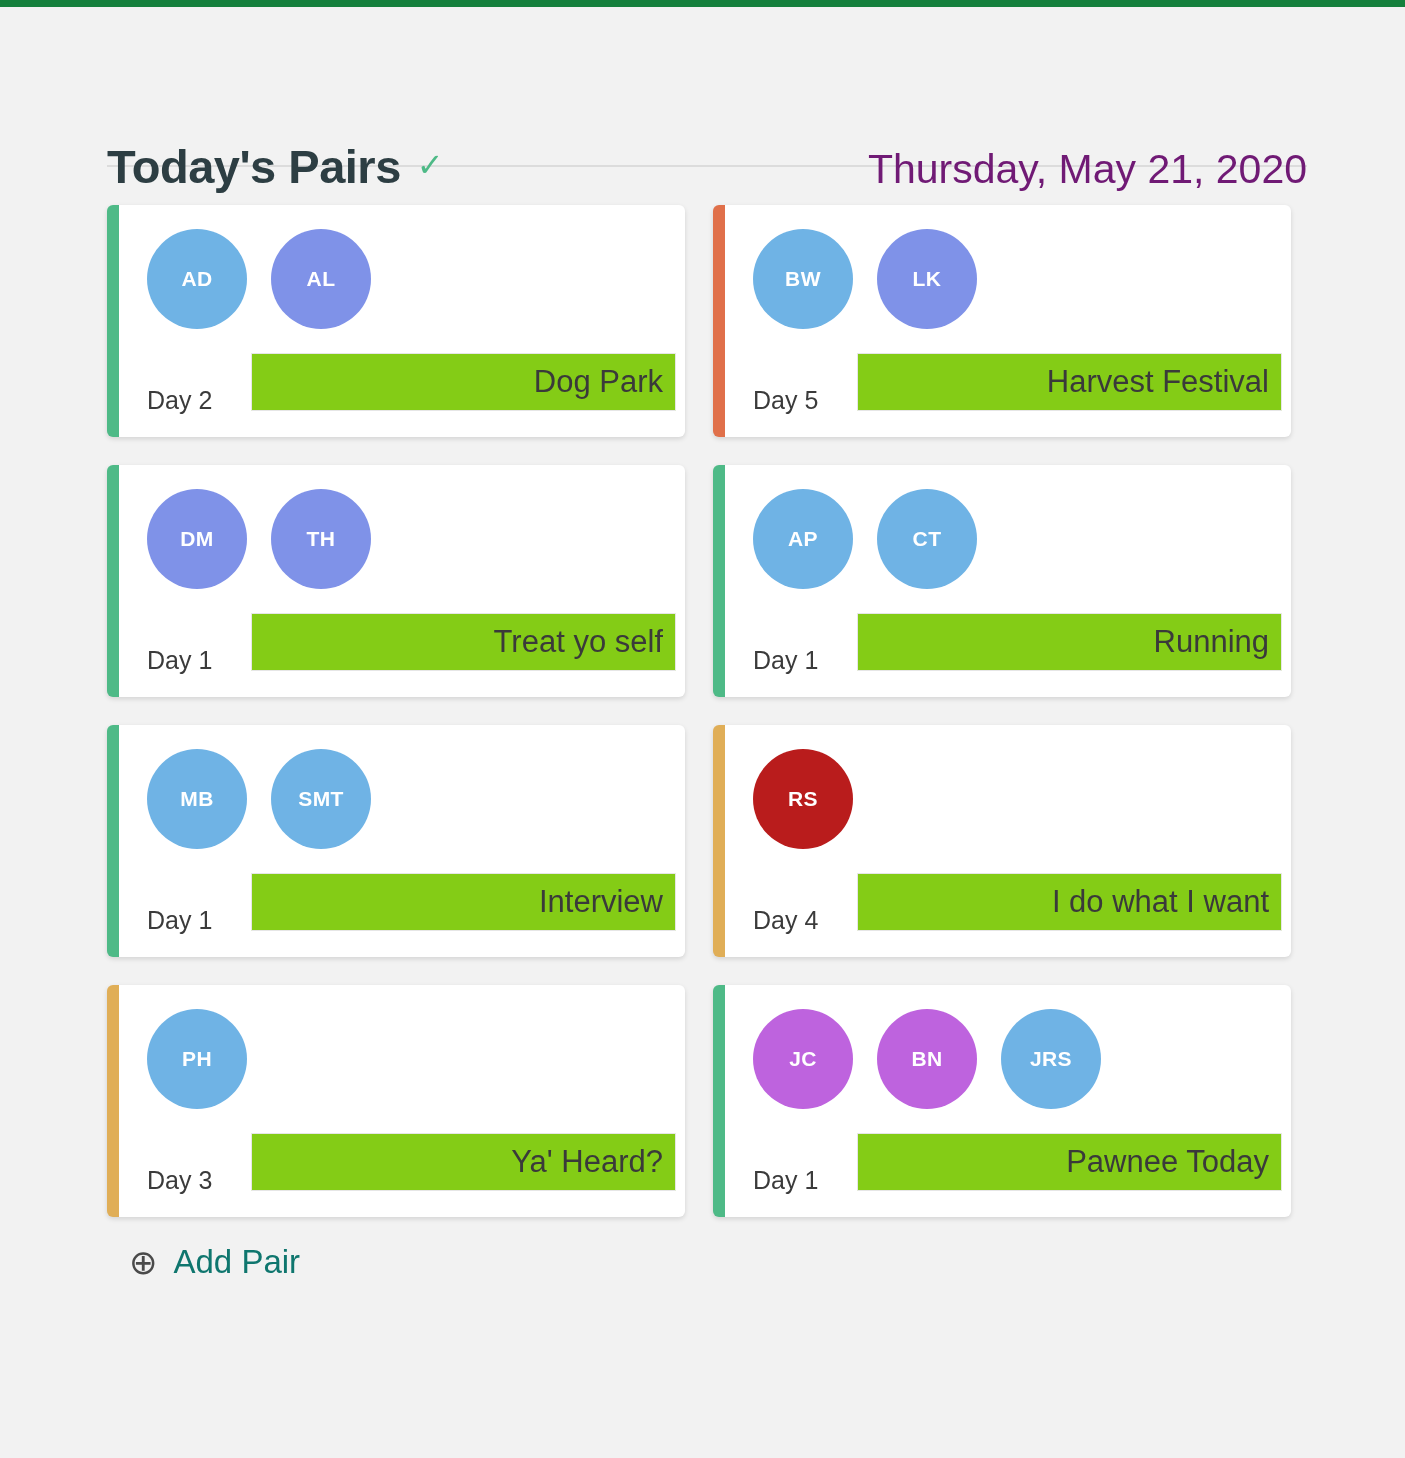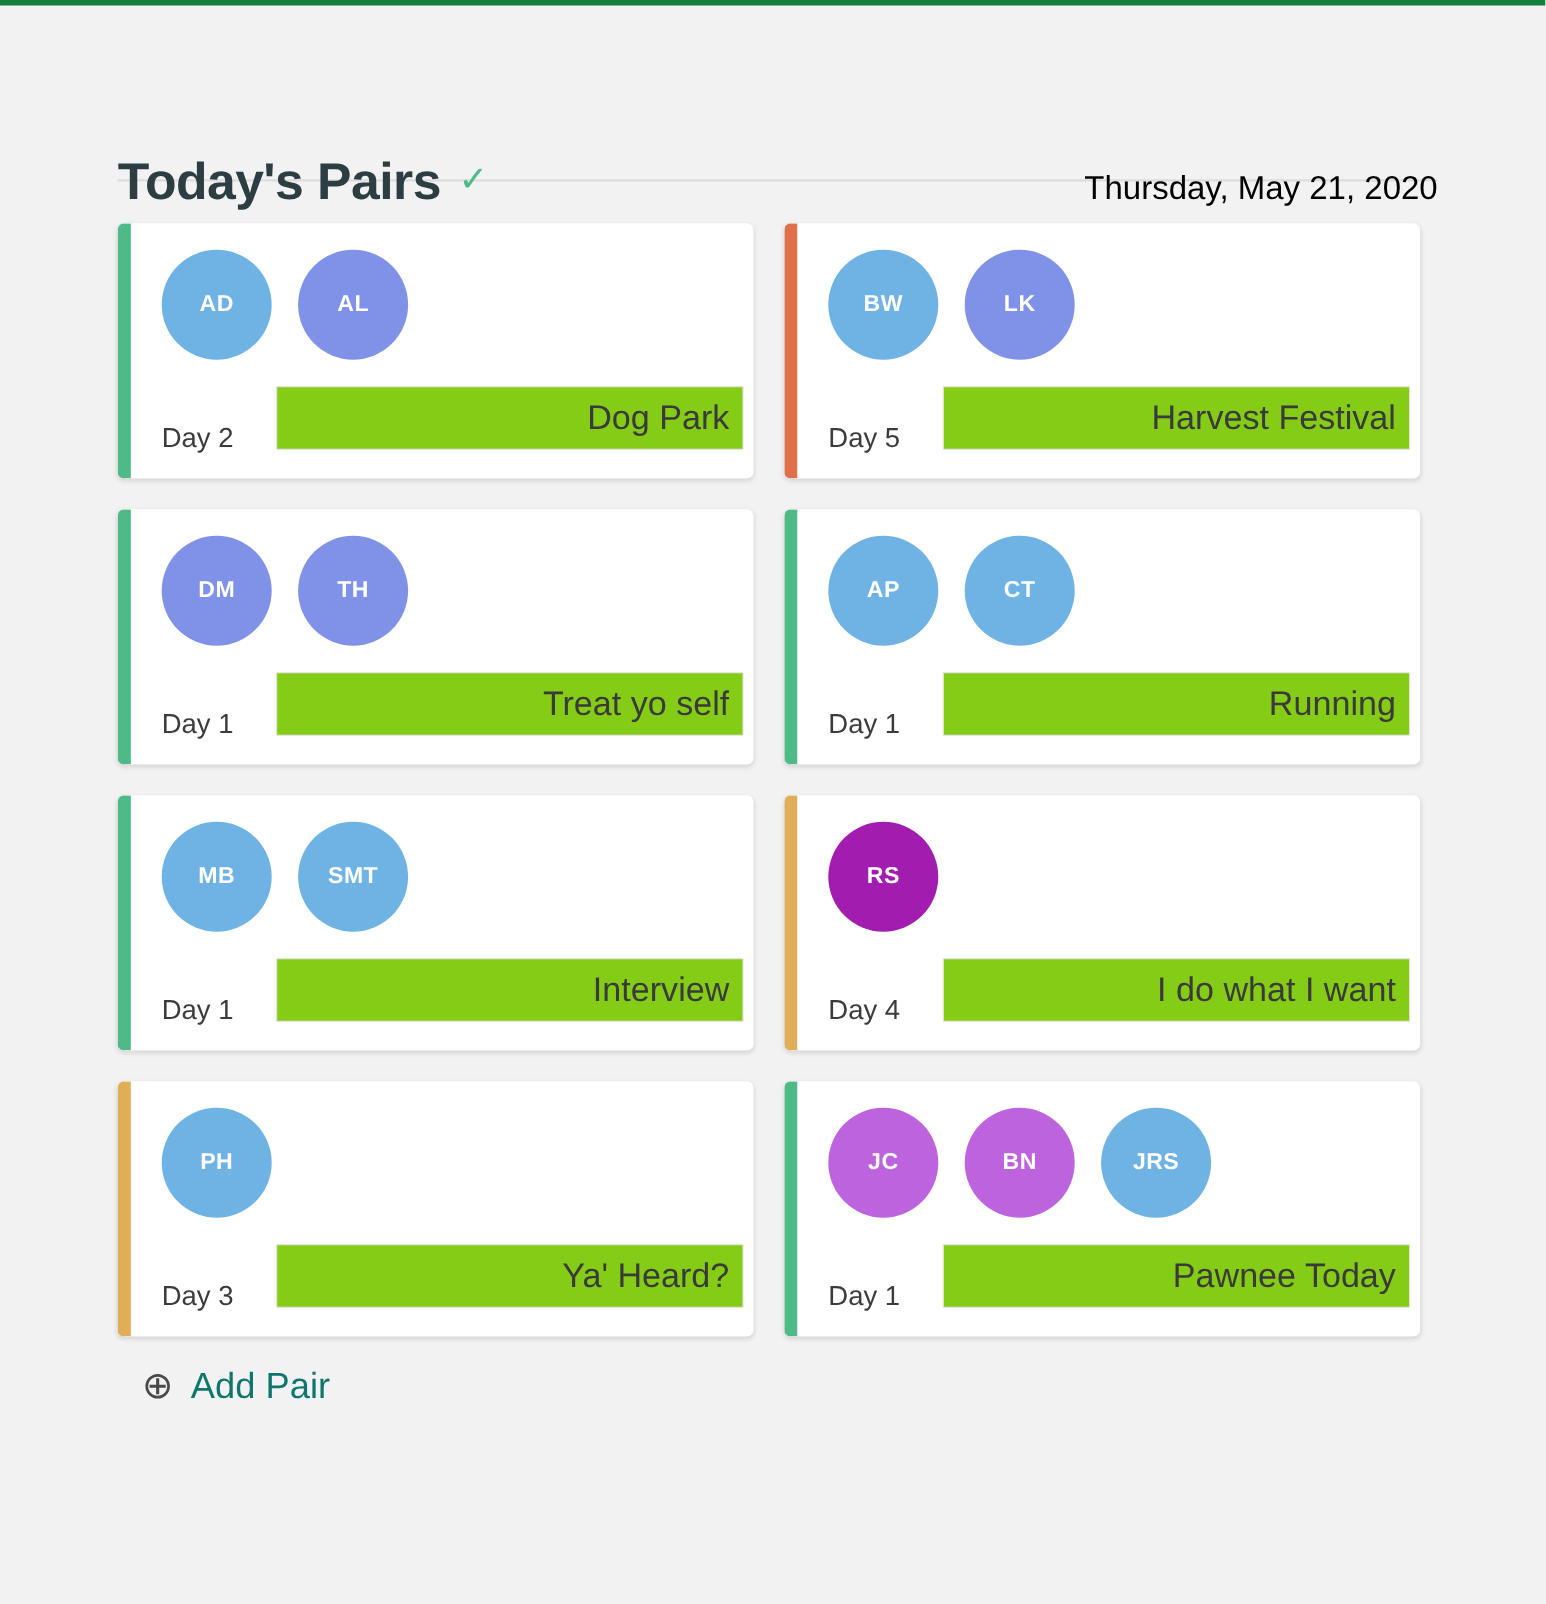--- a/index.html
+++ b/index.html
@@ -8,21 +8,21 @@
     height: 1458px;
     background: #f2f2f2;
     font-family: "Liberation Sans", sans-serif;
     overflow: hidden;
   }
   #app {
     position: relative;
     width: 1405px;
     height: 1238px;
     background: #f2f2f2;
-    border-top: 5px solid #15803d;
+    border-top: 7px solid #15803d;
     padding-left: 16px;
   }
   .container {
     position: absolute;
     left: 107px;
     top: 0;
     width: 1200px;
   }
 
   
@@ -42,22 +42,22 @@
     line-height: 1;
   }
   .check-icon {
     color: #4EBA87;
     font-size: 32px;
     line-height: 1;
     position: relative;
     top: -2px;
   }
   .date-label {
-    font-size: 30px;
-    color: #000000;
+    font-size: 41px;
+    color: #701a75;
     white-space: nowrap;
   }
   .divider {
     height: 2px;
     background: #dcdcdc;
     width: 1200px;
     margin-top: 22px;
   }
 
   
@@ -96,21 +96,21 @@
     justify-content: center;
     color: #ffffff;
     font-size: 21px;
     font-weight: bold;
     letter-spacing: 0.4px;
     flex: 0 0 auto;
   }
   .av-blue    { background: #6FB3E5; }
   .av-indigo  { background: #7F92E8; }
   .av-magenta { background: #BE63DE; }
-  .av-green   { background: #a21caf; }
+  .av-green   { background: #b91c1c; }
 
   .card-footer {
     display: flex;
     align-items: center;
     gap: 22px;
   }
   .day-label {
     font-size: 25px;
     color: #3b3b3b;
     white-space: nowrap;

